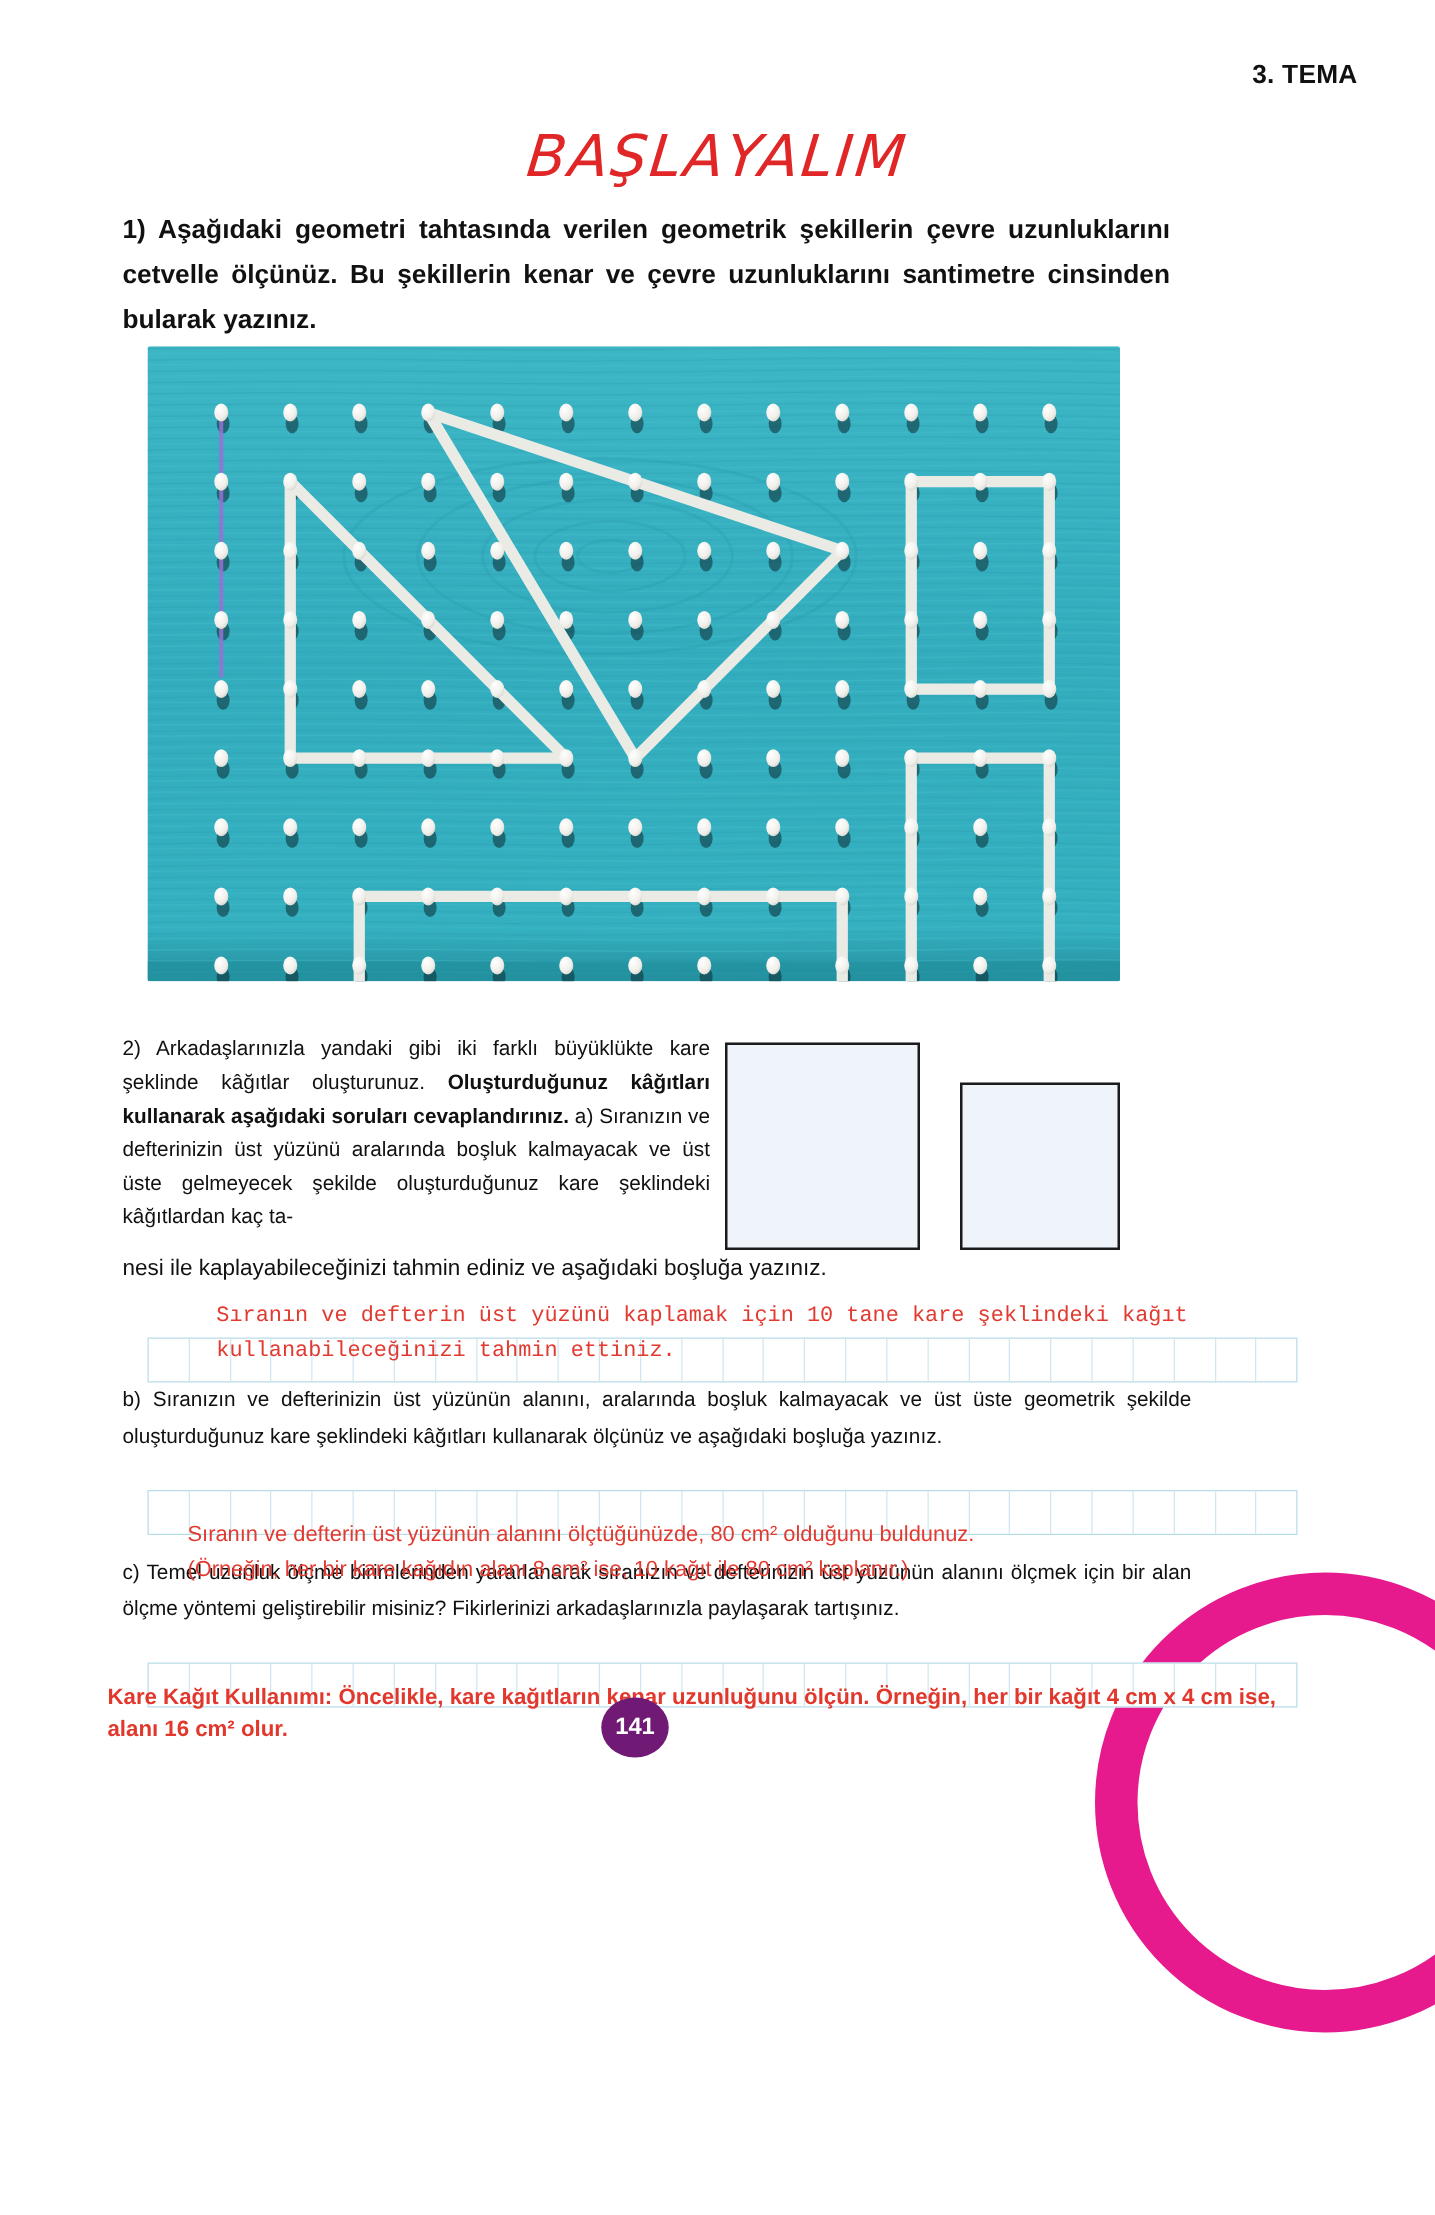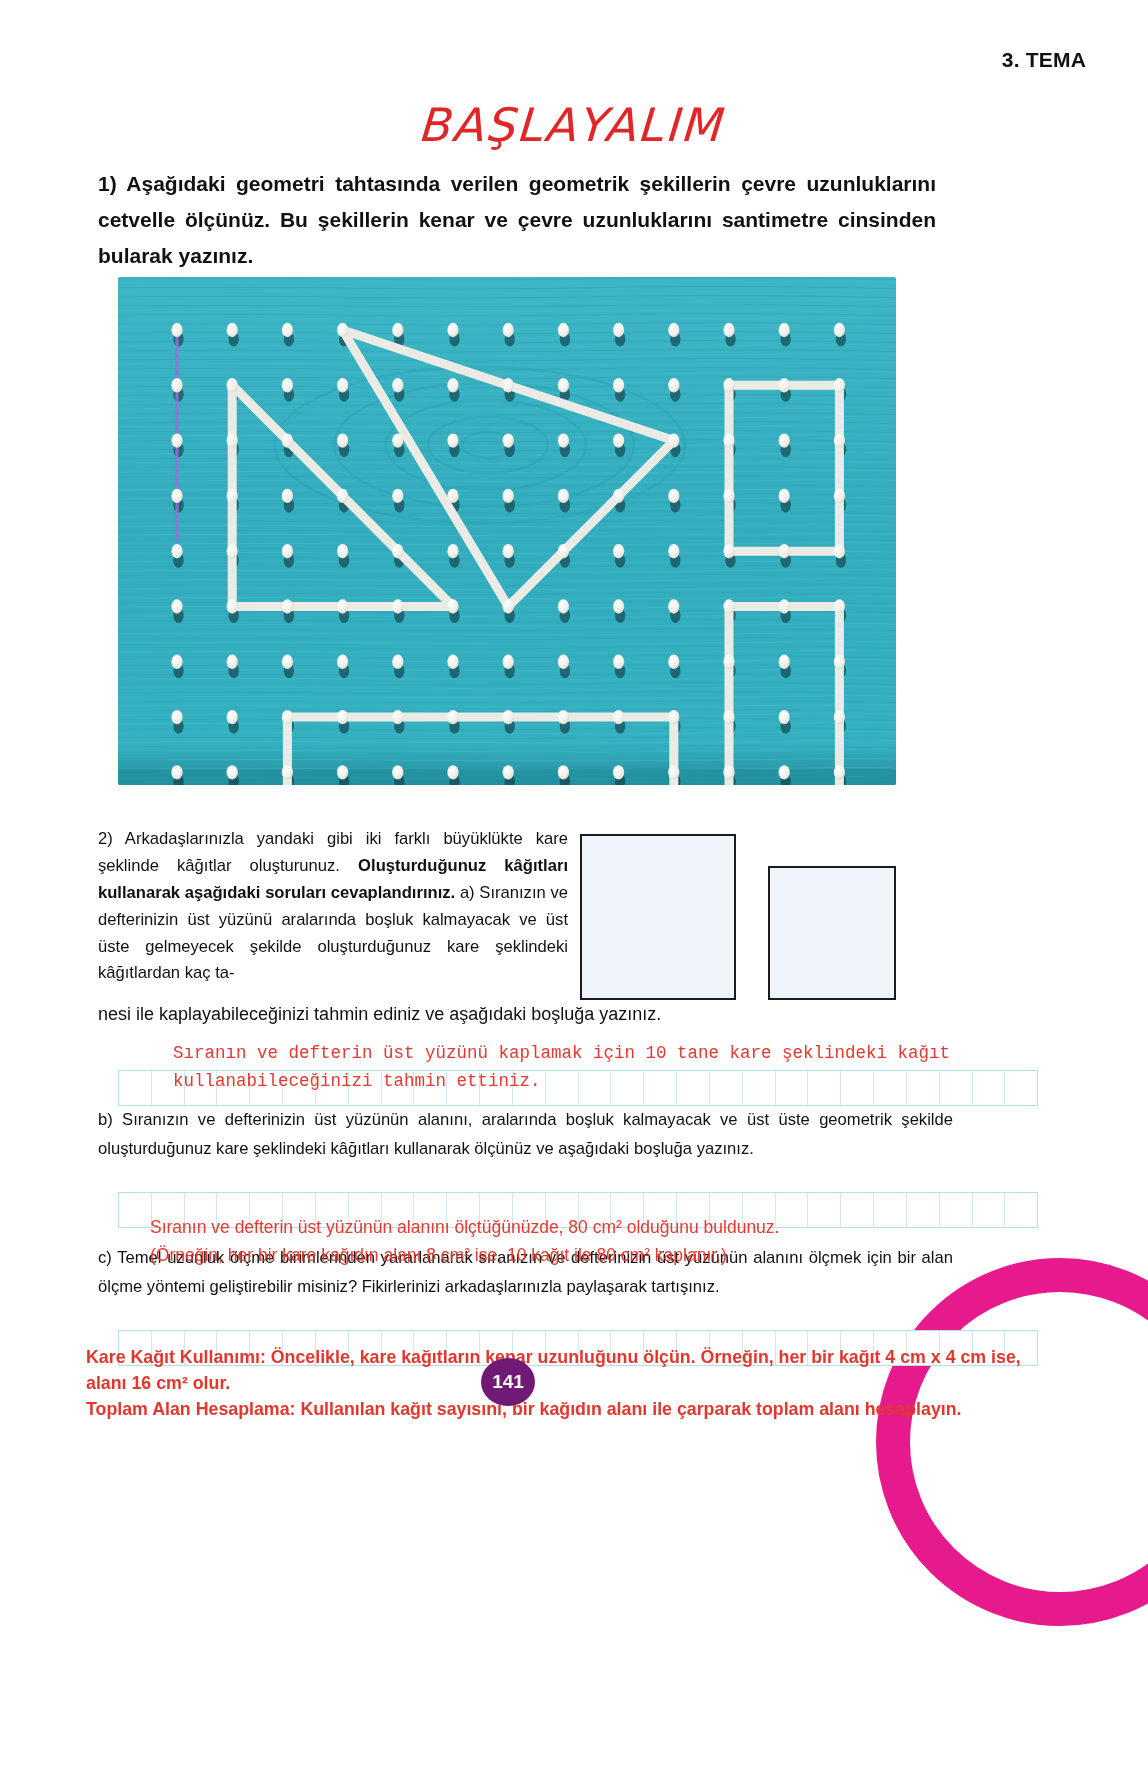--- a/index.html
+++ b/index.html
@@ -603,16 +603,15 @@
     <div class="cell"></div>
     <div class="cell"></div>
     <div class="cell"></div>
     <div class="cell"></div>
 </div>
 
 <div class="arc"></div>
 
 <div class="notes">
   <p>Kare Kağıt Kullanımı: Öncelikle, kare kağıtların kenar uzunluğunu ölçün. Örneğin, her bir kağıt 4 cm x 4 cm ise, alanı 16 cm² olur.</p>
-  <p>Toplam Alan Hesaplama: Kullanılan kağıt sayısını, bir kağıdın alanı ile çarparak toplam alanı hesaplayın.</p>
 </div>
 
 <div class="page-badge">141</div>
 
 </body></html>

